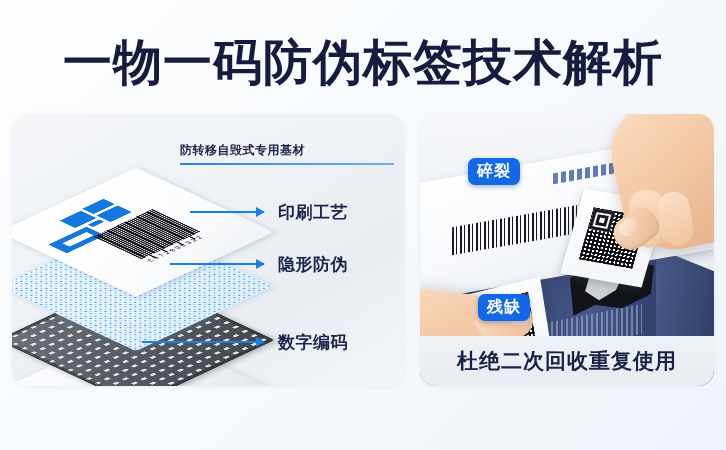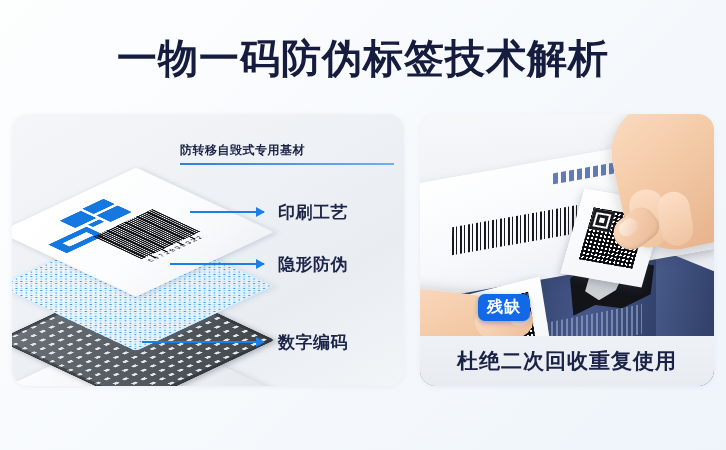--- a/index.html
+++ b/index.html
@@ -20,21 +20,21 @@
     inset: 0;
   }
 
   
   .page-title {
     position: absolute;
     top: 36px;
     left: 0;
     width: 726px;
     text-align: center;
-    font-size: 40px;
+    font-size: 49px;
     font-weight: bold;
     letter-spacing: 1px;
     color: #151c3d;
     line-height: 1.1;
     white-space: nowrap;
   }
 
   
   .panel {
     position: absolute;
@@ -558,20 +558,21 @@
         <span class="finger f1"></span>
         <span class="finger f2"></span>
         <span class="thumb"></span>
         <span class="nail"></span>
       </div>
       <div class="hand" id="hand-left">
         <span class="thumb"></span>
         <span class="nail"></span>
       </div>
 
+      <div class="badge" id="badge-0">碎裂</div>
       <div class="badge" id="badge-1">残缺</div>
 
       <div class="caption-bar">
         <span class="txt">杜绝二次回收重复使用</span>
       </div>
 
     </div>
   </div>
 
 </div>

